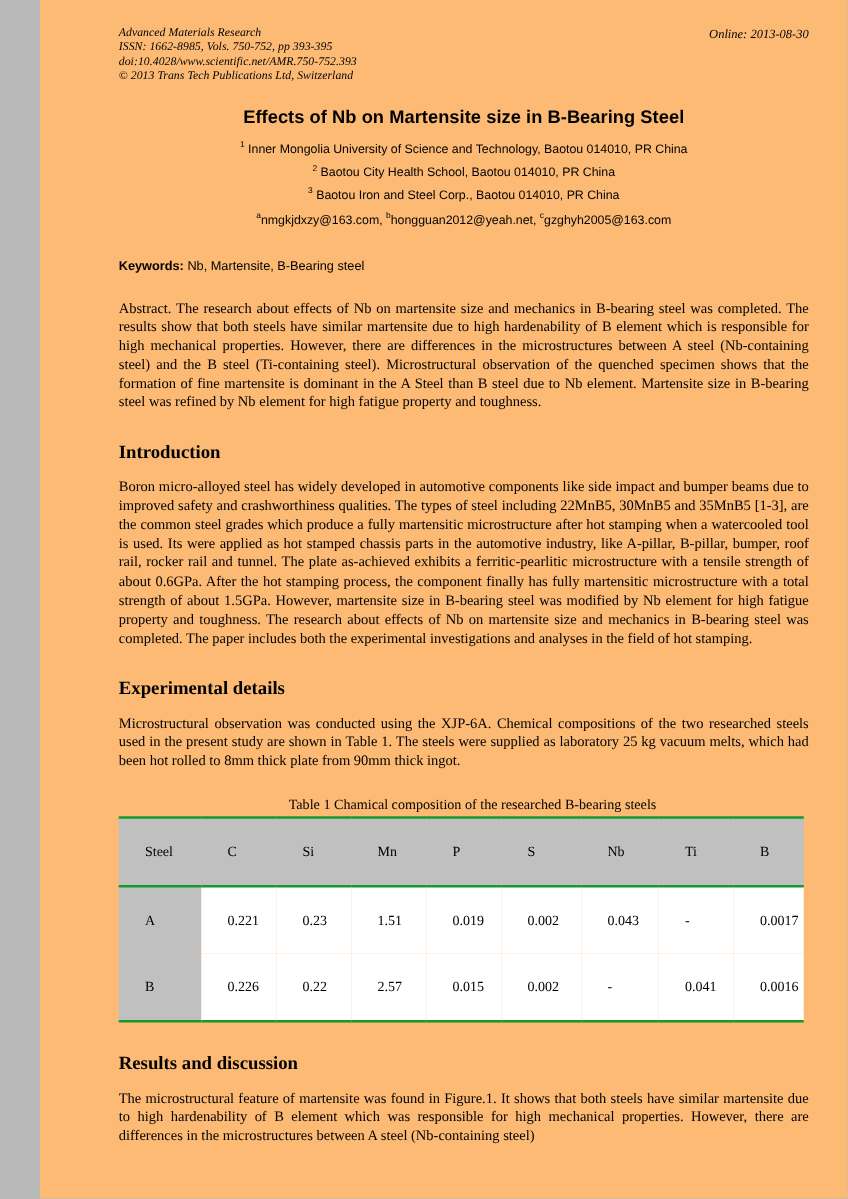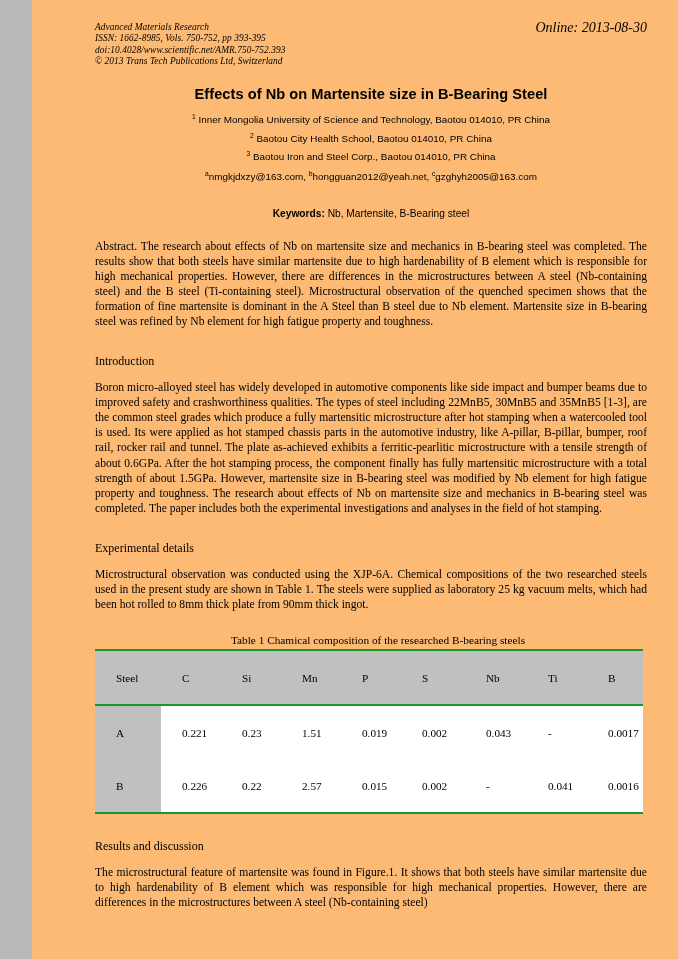--- a/index.html
+++ b/index.html
@@ -35,21 +35,21 @@
     font-style: italic;
     font-size: 9.4px;
     line-height: 11.4px;
     letter-spacing: 0.05px;
   }
   .jhead-right {
     position: absolute;
     right: 0;
     top: 0;
     font-style: italic;
-    font-size: 14px;
+    font-size: 10px;
     line-height: 11.4px;
   }
 
   
   .title {
     margin-top: 12px;
     text-align: center;
     font-family: "Liberation Sans", "DejaVu Sans", sans-serif;
     font-weight: bold;
     font-size: 14.6px;
@@ -74,37 +74,36 @@
     font-size: 9.9px;
     margin-top: 4px;
   }
   sup { font-size: 0.68em; vertical-align: super; line-height: 0; }
 
   
   .keywords {
     margin-top: 26px;
     font-family: "Liberation Sans", "DejaVu Sans", sans-serif;
     font-size: 10.2px;
-    text-align: center;
   }
   .keywords b { font-weight: bold; }
 
   
   .para {
     text-align: justify;
     font-size: 11.6px;
     line-height: 15.1px;
     margin: 0;
   }
   .abstract { margin-top: 20px; }
   .abstract b { font-weight: normal; }
 
   .h2 {
-    font-weight: normal;
-    font-size: 12px;
+    font-weight: bold;
+    font-size: 15px;
     margin-top: 25px;
     margin-bottom: 0;
   }
   .h2 + .para { margin-top: 11px; }
 
   
   .table-wrap { margin-top: 22px; }
   .table-caption {
     text-align: center;
     font-size: 11.3px;

